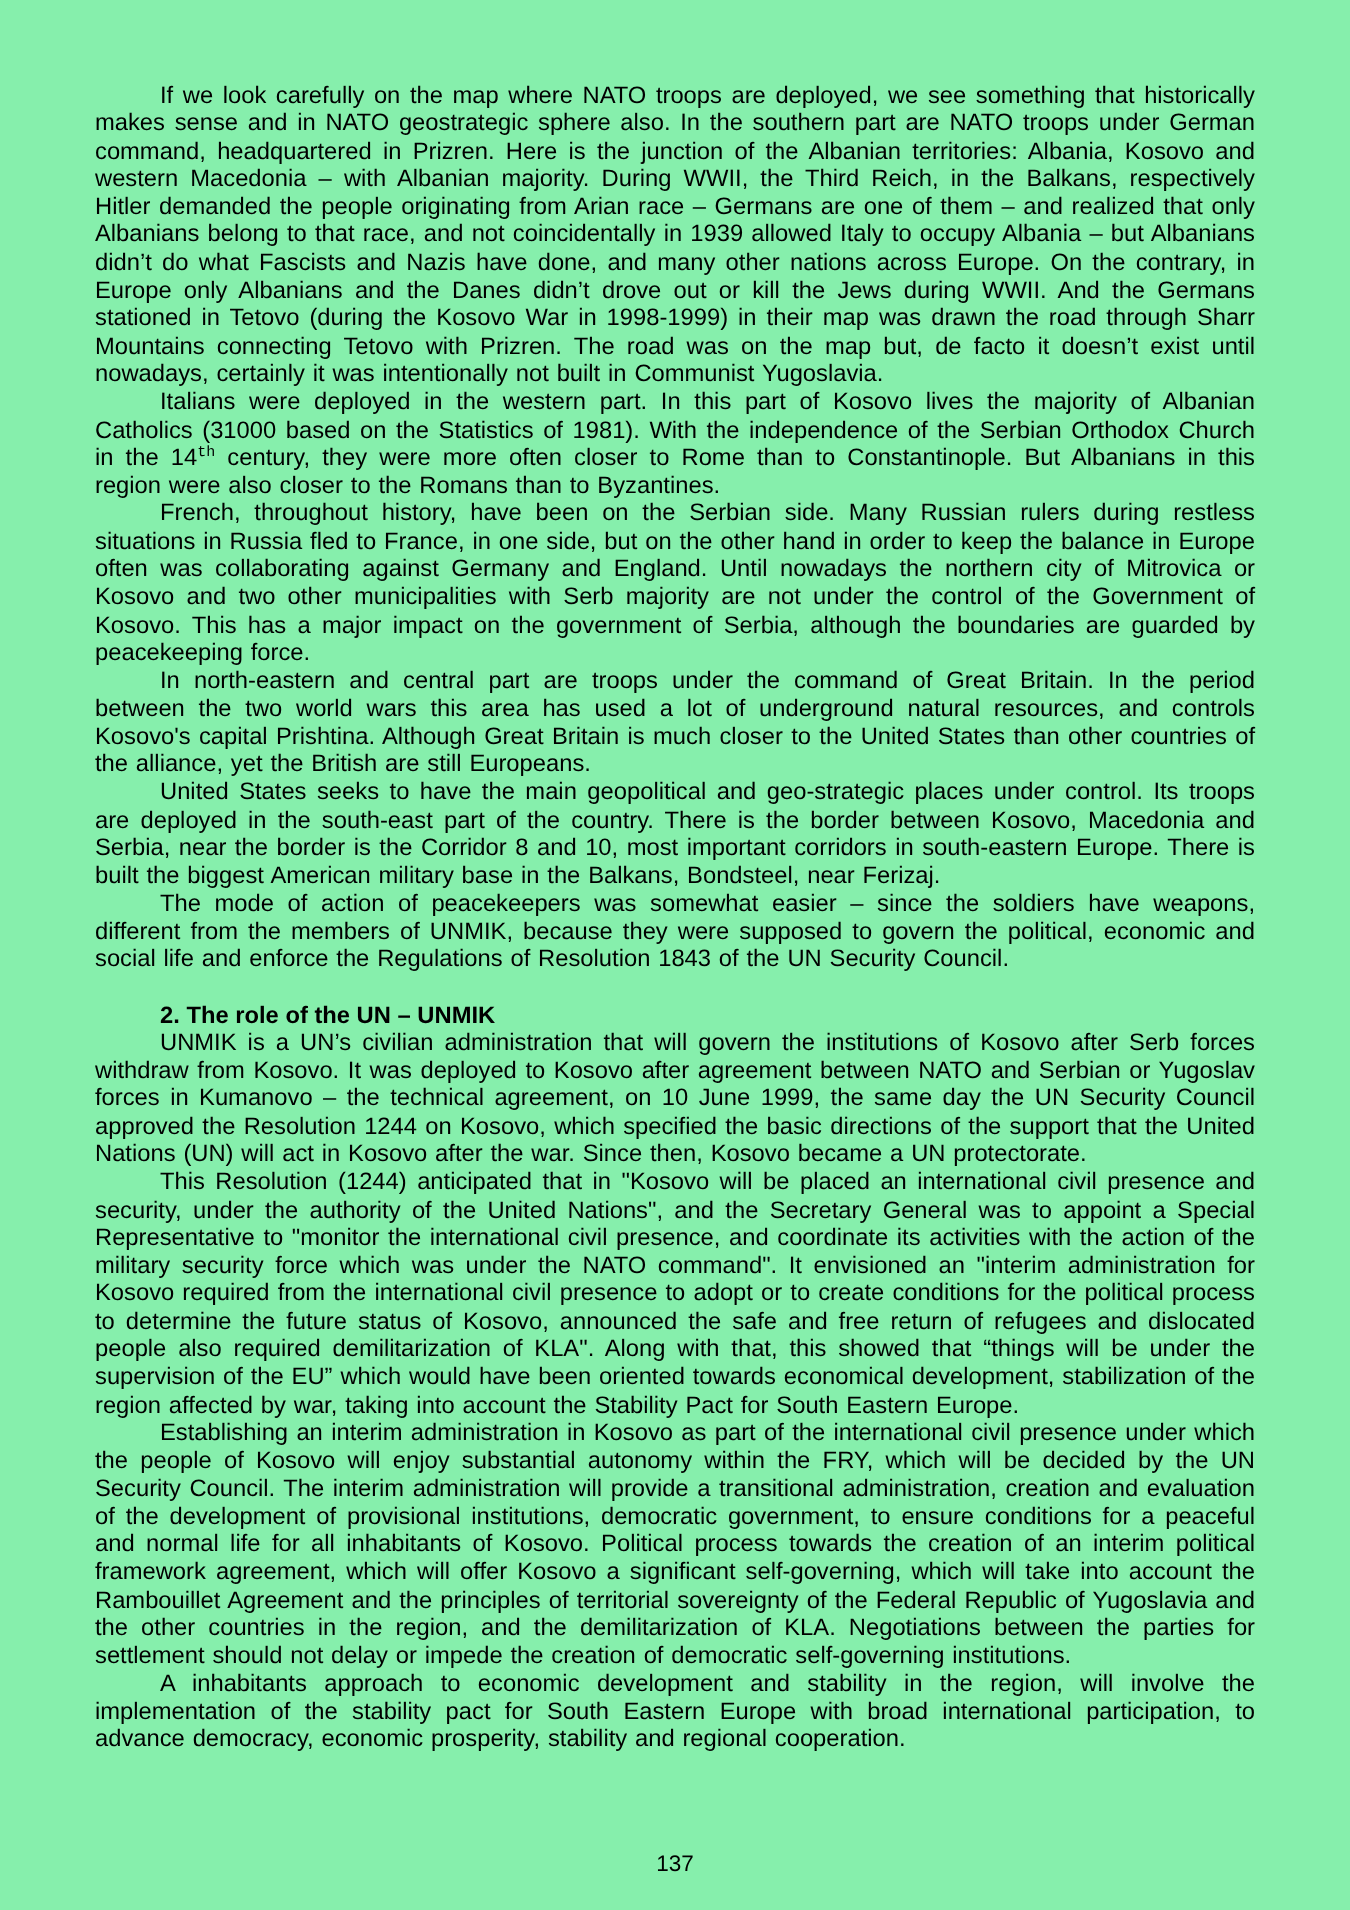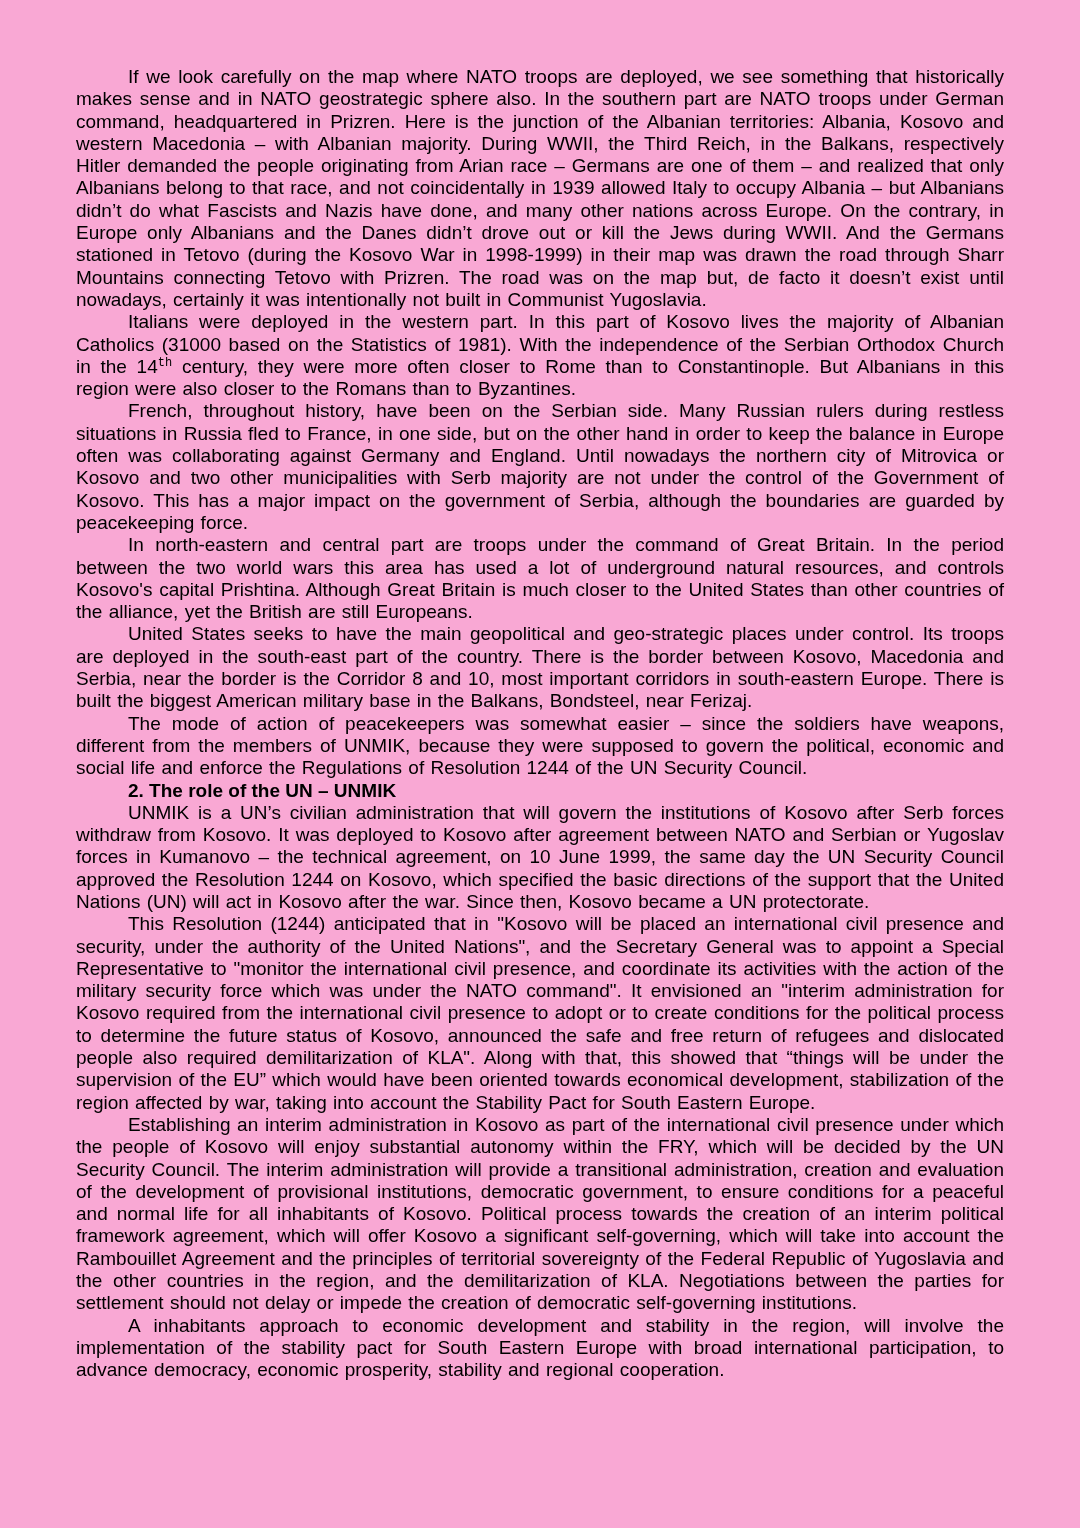--- a/index.html
+++ b/index.html
@@ -9,35 +9,36 @@
     height: 1528px;
     position: relative;
     font-family: "Liberation Sans", sans-serif;
     color: #000000;
     overflow: hidden;
   }
   .page {
     position: absolute;
     inset: 0;
     padding: 66px 76px 4px 76px;
-    background: #f9a8d4;
+    background: #86efac;
   }
   .para {
     font-size: 19px;
     line-height: 22.3px;
     text-align: justify;
     text-indent: 52px;
     word-spacing: 1px;
   }
   .heading {
     font-size: 19px;
     line-height: 22.3px;
     font-weight: bold;
     text-indent: 52px;
     text-align: left;
+    margin-top: 22px;
   }
   sup {
     font-size: 12px;
     line-height: 0;
     vertical-align: super;
     font-family: Liberation Mono, monospace;
   }
   .page-number {
     position: absolute;
     bottom: 26px;
@@ -56,26 +57,27 @@
   <p class="para">If we look carefully on the map where NATO troops are deployed, we see something that historically makes sense and in NATO geostrategic sphere also. In the southern part are NATO troops under German command, headquartered in Prizren. Here is the junction of the Albanian territories: Albania, Kosovo and western Macedonia – with Albanian majority. During WWII, the Third Reich, in the Balkans, respectively Hitler demanded the people originating from Arian race – Germans are one of them – and realized that only Albanians belong to that race, and not coincidentally in 1939 allowed Italy to occupy Albania – but Albanians didn’t do what Fascists and Nazis have done, and many other nations across Europe. On the contrary, in Europe only Albanians and the Danes didn’t drove out or kill the Jews during WWII. And the Germans stationed in Tetovo (during the Kosovo War in 1998-1999) in their map was drawn the road through Sharr Mountains connecting Tetovo with Prizren. The road was on the map but, de facto it doesn’t exist until nowadays, certainly it was intentionally not built in Communist Yugoslavia.</p>
 
   <p class="para"><span>Italians were deployed in the western part. In this part of Kosovo lives the majority of Albanian Catholics (31000 based on the Statistics of 1981). With the independence of the Serbian Orthodox Church in the 14</span><sup>th</sup><span> century, they were more often closer to Rome than to Constantinople. But Albanians in this region were also closer to the Romans than to Byzantines.</span></p>
 
   <p class="para">French, throughout history, have been on the Serbian side. Many Russian rulers during restless situations in Russia fled to France, in one side, but on the other hand in order to keep the balance in Europe often was collaborating against Germany and England. Until nowadays the northern city of Mitrovica or Kosovo and two other municipalities with Serb majority are not under the control of the Government of Kosovo. This has a major impact on the government of Serbia, although the boundaries are guarded by peacekeeping force.</p>
 
   <p class="para">In north-eastern and central part are troops under the command of Great Britain. In the period between the two world wars this area has used a lot of underground natural resources, and controls Kosovo's capital Prishtina. Although Great Britain is much closer to the United States than other countries of the alliance, yet the British are still Europeans.</p>
 
   <p class="para">United States seeks to have the main geopolitical and geo-strategic places under control. Its troops are deployed in the south-east part of the country. There is the border between Kosovo, Macedonia and Serbia, near the border is the Corridor 8 and 10, most important corridors in south-eastern Europe. There is built the biggest American military base in the Balkans, Bondsteel, near Ferizaj.</p>
 
-  <p class="para">The mode of action of peacekeepers was somewhat easier – since the soldiers have weapons, different from the members of UNMIK, because they were supposed to govern the political, economic and social life and enforce the Regulations of Resolution 1244 of the UN Security Council.</p>
+  <p class="para">The mode of action of peacekeepers was somewhat easier – since the soldiers have weapons, different from the members of UNMIK, because they were supposed to govern the political, economic and social life and enforce the Regulations of Resolution 1843 of the UN Security Council.</p>
 
   <h2 class="heading">2. The role of the UN – UNMIK</h2>
 
   <p class="para">UNMIK is a UN’s civilian administration that will govern the institutions of Kosovo after Serb forces withdraw from Kosovo. It was deployed to Kosovo after agreement between NATO and Serbian or Yugoslav forces in Kumanovo – the technical agreement, on 10 June 1999, the same day the UN Security Council approved the Resolution 1244 on Kosovo, which specified the basic directions of the support that the United Nations (UN) will act in Kosovo after the war. Since then, Kosovo became a UN protectorate.</p>
 
   <p class="para">This Resolution (1244) anticipated that in "Kosovo will be placed an international civil presence and security, under the authority of the United Nations", and the Secretary General was to appoint a Special Representative to "monitor the international civil presence, and coordinate its activities with the action of the military security force which was under the NATO command". It envisioned an "interim administration for Kosovo required from the international civil presence to adopt or to create conditions for the political process to determine the future status of Kosovo, announced the safe and free return of refugees and dislocated people also required demilitarization of KLA". Along with that, this showed that “things will be under the supervision of the EU” which would have been oriented towards economical development, stabilization of the region affected by war, taking into account the Stability Pact for South Eastern Europe.</p>
 
   <p class="para">Establishing an interim administration in Kosovo as part of the international civil presence under which the people of Kosovo will enjoy substantial autonomy within the FRY, which will be decided by the UN Security Council. The interim administration will provide a transitional administration, creation and evaluation of the development of provisional institutions, democratic government, to ensure conditions for a peaceful and normal life for all inhabitants of Kosovo. Political process towards the creation of an interim political framework agreement, which will offer Kosovo a significant self-governing, which will take into account the Rambouillet Agreement and the principles of territorial sovereignty of the Federal Republic of Yugoslavia and the other countries in the region, and the demilitarization of KLA. Negotiations between the parties for settlement should not delay or impede the creation of democratic self-governing institutions.</p>
 
   <p class="para">A inhabitants approach to economic development and stability in the region, will involve the implementation of the stability pact for South Eastern Europe with broad international participation, to advance democracy, economic prosperity, stability and regional cooperation.</p>
 
+  <div class="page-number">137</div>
 
 </div>
 
 </body></html>

